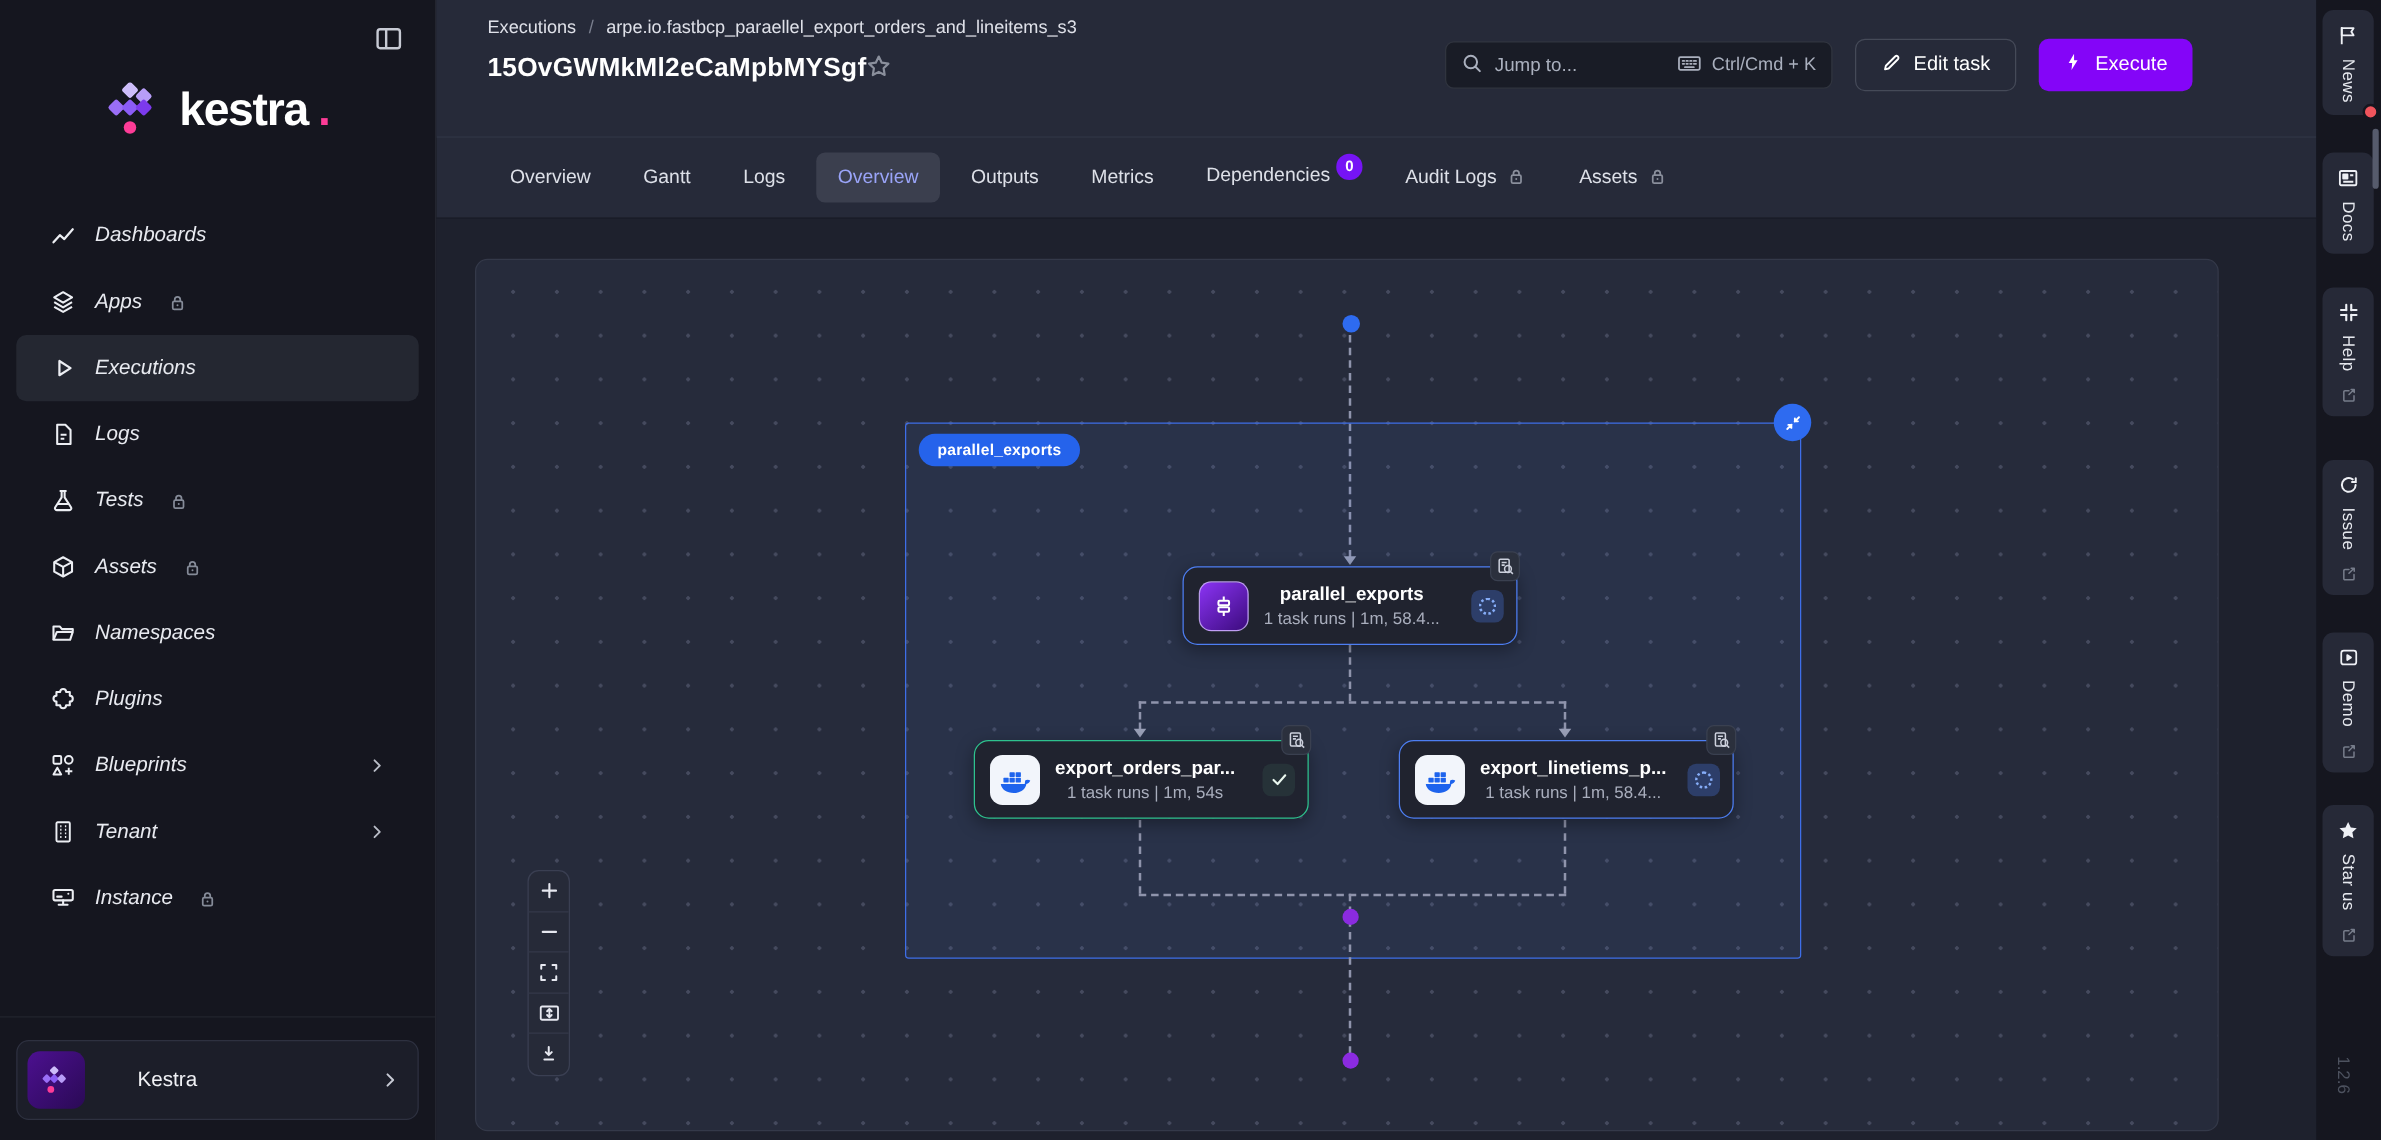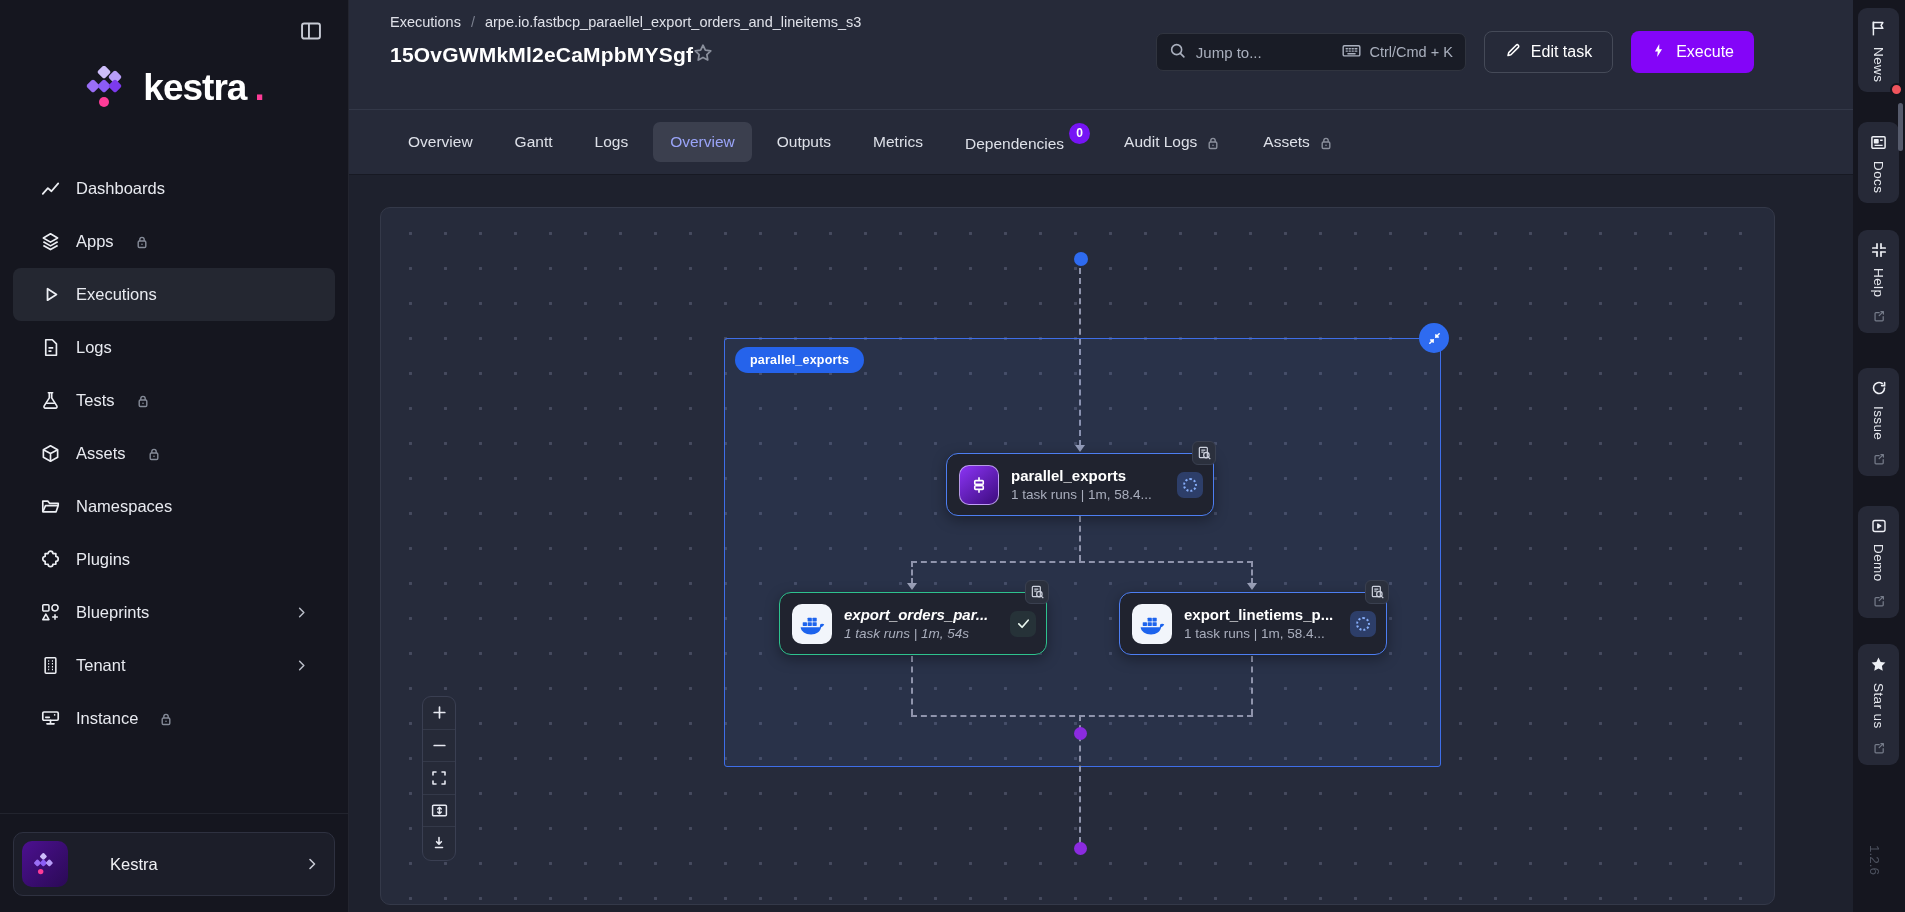--- a/index.html
+++ b/index.html
@@ -8,21 +8,21 @@
   .app { display:flex; width:1905px; height:912px; }
 
   
   .sidebar { width:349px; height:100%; background:#15161f; border-right:1px solid #23252f;
     display:flex; flex-direction:column; flex-shrink:0; position:relative; }
   .collapse-row { display:flex; justify-content:flex-end; padding:20px 26px 0 0; }
   .icbtn { color:#c7cad4; cursor:pointer; display:inline-flex; }
   .logo { display:flex; align-items:center; gap:12px; justify-content:center; margin-top:24px; }
   .logo-text { font-size:37px; font-weight:800; letter-spacing:-1px; color:#fff; }
   .logo-dot { font-size:37px; font-weight:800; color:#fd3c97; margin-left:-4px; }
-  .nav { margin-top:52px; display:flex; flex-direction:column; }
+  .nav { margin-top:52px; display:flex; flex-direction:column;font-style:italic; }
   .nav-item { display:flex; align-items:center; gap:16px; height:53px; padding:0 16px 0 28px;
     font-size:16.5px; color:#e8eaf0; cursor:pointer; margin:0 13px; border-radius:8px; }
   .nav-item.active { background:#242731; }
   .nav-icon { display:inline-flex; color:#eceef3; flex-shrink:0; }
   .nav-lock { display:inline-flex; color:#858b98; margin-left:4px; }
   .nav-chev { display:inline-flex; color:#b9bdc7; margin-left:auto; margin-right:10px; }
   .sidebar-bottom { margin-top:auto; border-top:1px solid #22242e; padding:18px 13px 16px; }
   .tenant-card { display:flex; align-items:center; background:#1c1e29; border:1px solid #2e3140;
     border-radius:10px; padding:8px 14px 8px 8px; cursor:pointer; }
   .tenant-tile { width:46px; height:46px; border-radius:10px;
@@ -43,54 +43,54 @@
   .jumpto { width:310px; height:38px; background:#191c26; border:1px solid #30343f; border-radius:7px;
     display:flex; align-items:center; padding:0 12px; gap:10px; color:#aab0be; font-size:15px; cursor:text; }
   .jumpto .short { margin-left:auto; display:flex; align-items:center; gap:8px; color:#aab0be; font-size:14.5px; }
   .btn { height:42px; display:flex; align-items:center; gap:10px; border-radius:8px;
     font-size:16px; padding:0 20px; cursor:pointer; }
   .btn-edit { background:transparent; border:1px solid #454a58; color:#fff; }
   .btn-exec { background:#8405f8; border:none; color:#fff; }
 
   .tabbar { height:66px; background:#262a39; border-top:1px solid #333848; border-bottom:1px solid #171923;
     display:flex; align-items:center; padding-left:42px; gap:8px; }
-  .tab { display:flex; align-items:flex-end; gap:8px; padding:11px 17px; font-size:15.5px;
+  .tab { display:flex; align-items:flex-start; gap:8px; padding:11px 17px; font-size:15.5px;
     color:#dde0e8; border-radius:7px; cursor:pointer; white-space:nowrap; position:relative; }
   .tab.active { background:#3b3f4e; color:#9aa4f8; }
   .tab-badge { background:#7614f5; color:#fff; font-size:12px; font-weight:700; width:21px; height:21px;
     border-radius:50%; display:flex; align-items:center; justify-content:center;
     position:relative; top:-9px; margin-left:-3px; margin-right:-8px; }
   .tab-lock { color:#8a8f9c; display:inline-flex; }
 
   .content { flex:1; background:#1e212d; position:relative; }
   .canvas { position:absolute; left:31px; top:32px; width:1395px; height:698px;
     background:#262b3b; border:1px solid #343949; border-radius:10px; overflow:hidden;
     background-image:radial-gradient(circle,#454a5e 1.4px, transparent 1.6px);
-    background-size:35px 35px; background-position:12px 8px; }
+    background-size:35px 35px; background-position:12px 8px;text-align:center; }
 
   .cluster { position:absolute; left:343px; top:130px; width:717px; height:429px;
     border:1.5px solid #3e6ee8; background:rgba(80,118,226,0.09); border-radius:3px; }
   .cluster-pill { position:absolute; left:10px; top:8px; background:#2563eb; color:#fff;
     font-size:12.5px; font-weight:700; padding:6px 15px; border-radius:14px; letter-spacing:.2px; }
   .collapse-btn { position:absolute; left:1038px; top:115px; width:30px; height:30px; border-radius:50%;
     background:#2e6bf0; color:#fff; display:flex; align-items:center; justify-content:center; cursor:pointer; }
 
   .edge-v { position:absolute; width:0; border-left:2px dashed #8f94ac; }
   .edge-h { position:absolute; height:0; border-top:2px dashed #8f94ac; }
   .arrow-down { position:absolute; width:0; height:0; border-left:5px solid transparent;
     border-right:5px solid transparent; border-top:7px solid #9aa0b8; }
   .gdot { position:absolute; border-radius:50%; }
   .dot-blue { width:14px; height:14px; background:#2e6bf0; }
   .dot-purple { width:13px; height:13px; background:#8b2be0; }
 
   .node { position:absolute; width:268px; height:63px; background:#20232f; border-radius:12px;
     display:flex; align-items:center; gap:12px; padding:0 10px 0 12px; cursor:pointer;
     box-shadow:0 4px 14px rgba(0,0,0,.35); }
   .node.running { border:1.5px solid #4d7ef2; }
-  .node.success { border:1.5px solid #2ec28e;font-style:italic; }
+  .node.success { border:1.5px solid #2ec28e; }
   .node-tile { width:40px; height:40px; border-radius:10px; display:flex; align-items:center;
     justify-content:center; flex-shrink:0; }
   .tile-purple { background:linear-gradient(140deg,#8b34f4,#3c0b7e); border:1.5px solid rgba(216,196,255,.75); }
   .tile-docker { background:#f2f5fb; }
   .node-text { display:flex; flex-direction:column; gap:3px; min-width:0; }
   .node-title { font-size:15px; font-weight:700; color:#fff; white-space:nowrap; }
   .node-sub { font-size:13.5px; color:#a9aebd; white-space:nowrap; }
   .chip { width:26px; height:26px; border-radius:7px; display:flex; align-items:center;
     justify-content:center; margin-left:auto; flex-shrink:0; }
   .chip-run { background:rgba(76,126,243,.30); }

